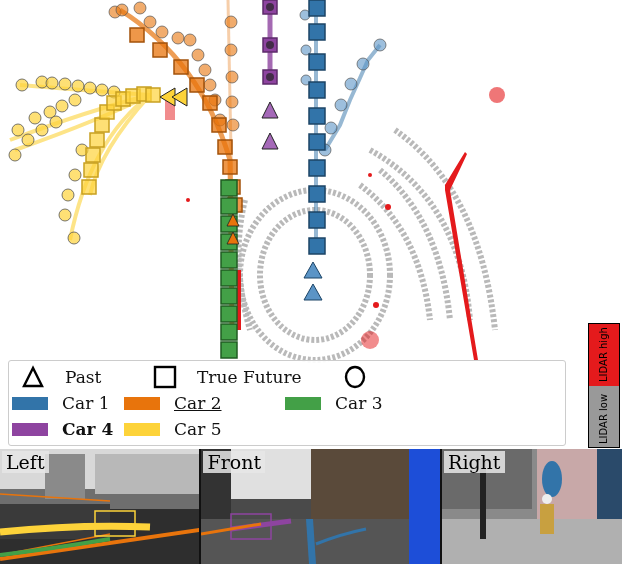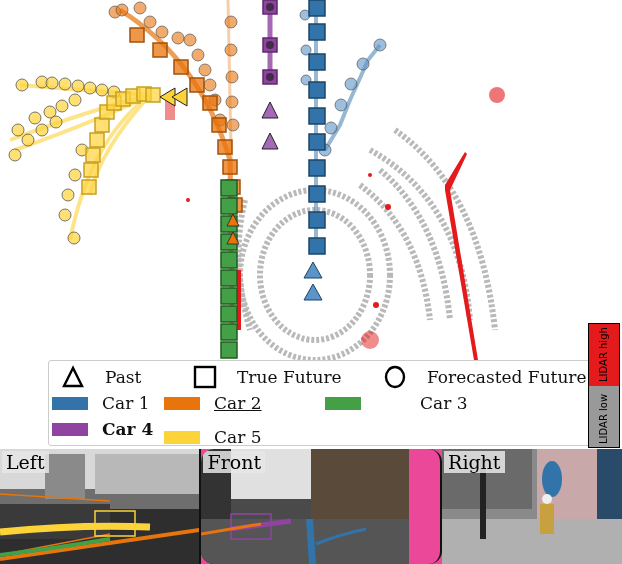--- a/index.html
+++ b/index.html
@@ -1,25 +1,25 @@
 <!DOCTYPE html>
 <html><head>
 <meta charset="utf-8">
 <style>
   html, body { margin:0; padding:0; background:#fff; }
   body { width:622px; height:564px; position:relative; overflow:hidden; font-family:"DejaVu Serif", serif; }
   #bev { position:absolute; left:0; top:0; width:622px; height:450px; }
-  .legend { position:absolute; left:8px; top:360px; width:556px; height:84px; background:rgba(255,255,255,0.92); border:1px solid #ccc; border-radius:3px;margin-left:40px; }
+  .legend { position:absolute; left:8px; top:360px; width:556px; height:84px; background:rgba(255,255,255,0.92); border:1px solid #ccc; border-radius:3px; }
   .lg-row { position:absolute; display:flex; align-items:center; font-size:17px; color:#111; }
   .swatch { width:36px; height:13px; margin-right:14px; }
   .cbar { position:absolute; left:588px; top:323px; width:32px; height:125px; border:1px solid #000; box-sizing:border-box; }
   .cbar .hi { position:absolute; left:0; top:0; width:100%; height:50%; background:#e41a1c; }
   .cbar .lo { position:absolute; left:0; top:50%; width:100%; height:50%; background:#999; }
   .cbar span { position:absolute; font-family:"DejaVu Sans", sans-serif; font-size:10px; color:#000; transform:rotate(-90deg); transform-origin:left top; white-space:nowrap; }
-  .cams { position:absolute; left:0; top:449px; width:622px; height:115px; display:flex; background:#ec4899; }
+  .cams { position:absolute; left:0; top:449px; width:622px; height:115px; display:flex; background:#1d4ed8; }
   .cam { position:relative; height:115px; overflow:hidden; border-right:2px solid #111; box-sizing:border-box; }
   .cam-label { position:absolute; left:2px; top:2px; padding:0 4px; font-size:19px; color:#000; background:rgba(230,230,230,0.85); }
 </style>
 </head>
 <body>
 
 <svg id="bev" viewBox="0 0 622 450" xmlns="http://www.w3.org/2000/svg">
 
   <g fill="none" stroke="#a8a8a8" stroke-width="6" stroke-dasharray="3 2" opacity="0.8">
     <ellipse cx="315" cy="275" rx="55" ry="65"></ellipse>
@@ -206,40 +206,39 @@
   <div class="lg-row" style="left:144px; top:4px;">
     <svg width="24" height="24" style="margin-right:20px">
         <rect x="2" y="2" width="20" height="20" fill="none" stroke="#000" stroke-width="2.4"></rect>
       </svg>
     <span>True Future</span>
   </div>
   <div class="lg-row" style="left:334px; top:4px;">
     <svg width="24" height="24" style="margin-right:20px">
         <ellipse cx="12" cy="12" rx="9" ry="10" fill="none" stroke="#000" stroke-width="2.4"></ellipse>
       </svg>
-    <span>Forecasted Future</span>
   </div>
 
   <div class="lg-row" style="left:3px; top:32px;">
     <div class="swatch" style="background:#3274a9"></div>
     <span>Car 1</span>
   </div>
   <div class="lg-row" style="left:115px; top:32px;text-decoration:underline;">
     <div class="swatch" style="background:#e8740c"></div>
     <span>Car 2</span>
   </div>
-  <div class="lg-row" style="left:276px; top:32px;gap:45px;">
+  <div class="lg-row" style="left:276px; top:32px;">
     <div class="swatch" style="background:#43a047"></div>
     <span>Car 3</span>
   </div>
   <div class="lg-row" style="left:3px; top:58px;font-weight:bold;">
     <div class="swatch" style="background:#8e44a0"></div>
     <span>Car 4</span>
   </div>
-  <div class="lg-row" style="left:115px; top:66px;">
+  <div class="lg-row" style="left:115px; top:58px;">
     <div class="swatch" style="background:#fdd33a"></div>
     <span>Car 5</span>
   </div>
 </div>
 
 <div class="cbar">
   <div class="hi"></div>
   <div class="lo"></div>
   <span style="left:9px; top:58px;">LIDAR high</span>
   <span style="left:9px; top:120px;">LIDAR low</span>
@@ -256,21 +255,21 @@
       <rect x="0" y="55" width="110" height="35" fill="#3a3a3a"></rect>
       <line x1="0" y1="45" x2="110" y2="52" stroke="#e8740c" stroke-width="1.5"></line>
       <line x1="0" y1="106" x2="110" y2="85" stroke="#e8740c" stroke-width="1.5"></line>
       <rect x="95" y="62" width="40" height="25" fill="none" stroke="#fdd33a" stroke-width="1.5"></rect>
       <path d="M0 83 Q80 75 150 78" stroke="#fdd33a" stroke-width="7" fill="none"></path>
       <path d="M0 110 Q100 95 206 80" stroke="#e8740c" stroke-width="4" fill="none"></path>
       <path d="M0 106 Q50 100 110 90" stroke="#43a047" stroke-width="4" fill="none"></path>
     </svg>
     <div class="cam-label">Left</div>
   </div>
-  <div class="cam" style="width:246px;border-radius:13px;">
+  <div class="cam" style="width:246px;">
     <svg width="208" height="115">
       <rect width="208" height="115" fill="#4a4a4a"></rect>
       <rect x="0" y="0" width="208" height="50" fill="#e0e0e0"></rect>
       <rect x="0" y="0" width="30" height="115" fill="#333"></rect>
       <rect x="110" y="0" width="98" height="70" fill="#5a4a3a"></rect>
       <rect x="0" y="70" width="208" height="45" fill="#555"></rect>
       <rect x="30" y="65" width="40" height="25" fill="none" stroke="#8e44a0" stroke-width="1.5"></rect>
       <path d="M30 80 L90 72" stroke="#8e44a0" stroke-width="5"></path>
       <path d="M0 85 L60 75" stroke="#e8740c" stroke-width="3"></path>
       <path d="M105 70 L108 115 L115 115 L112 70 Z" fill="#3274a9"></path>

